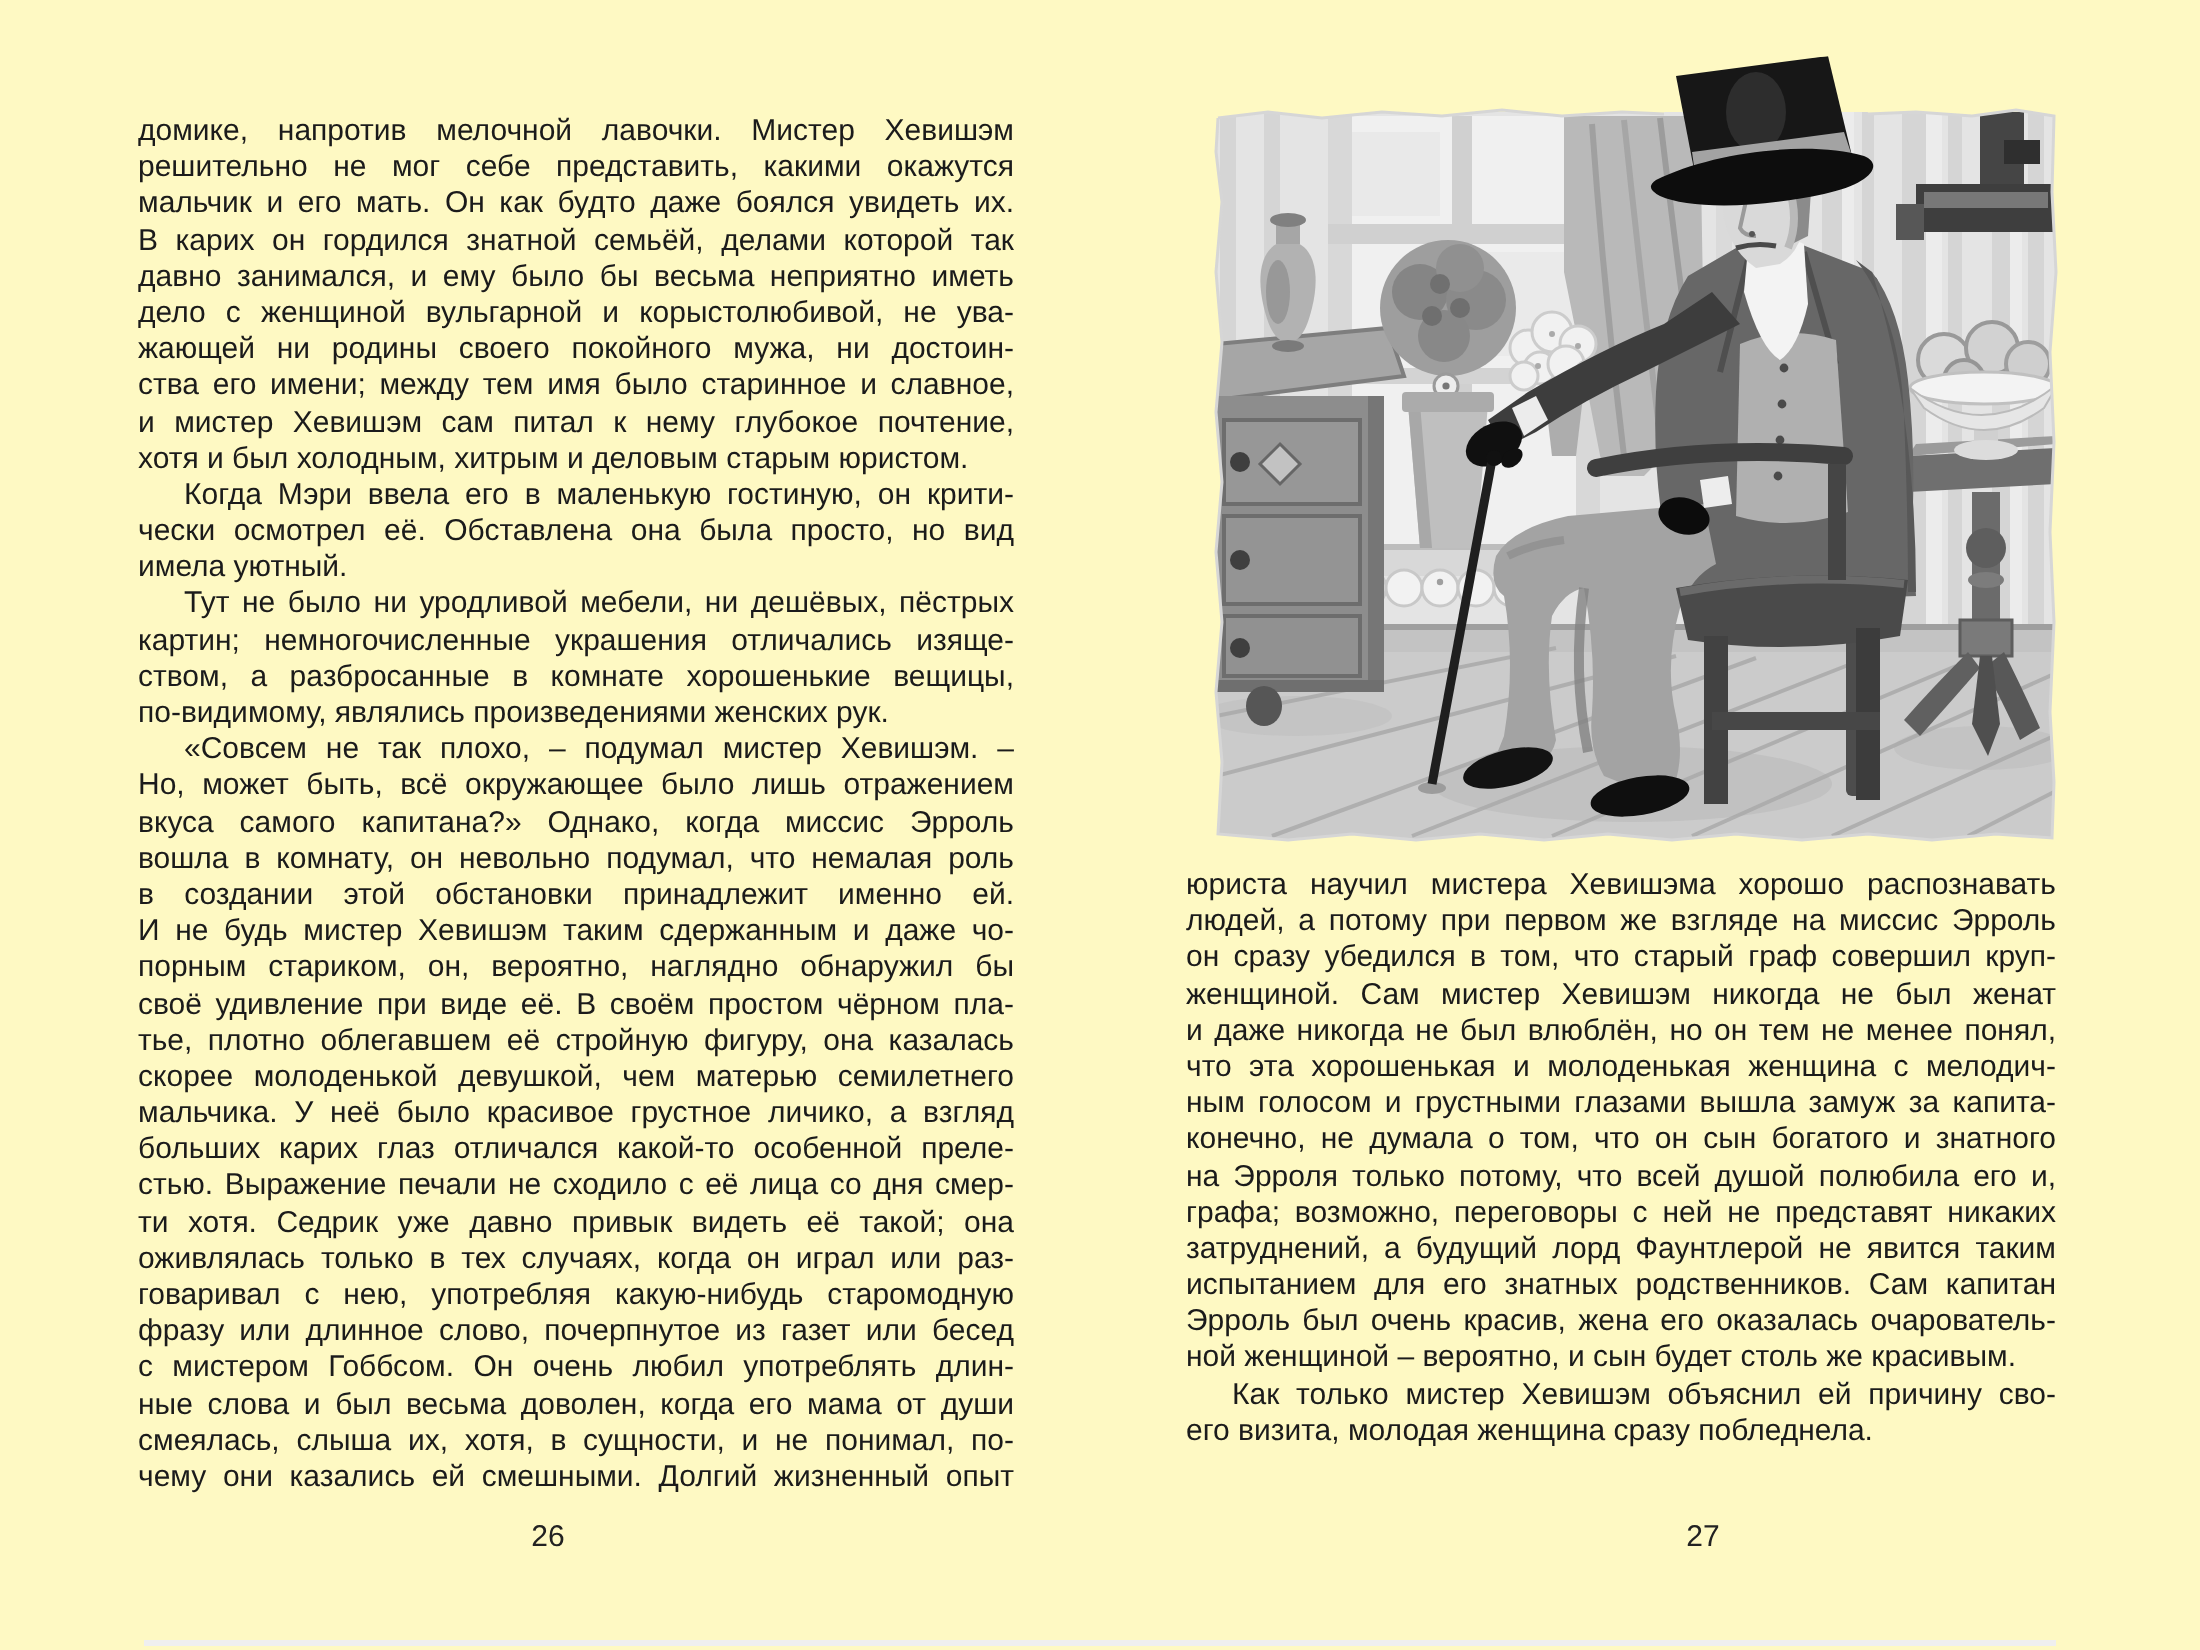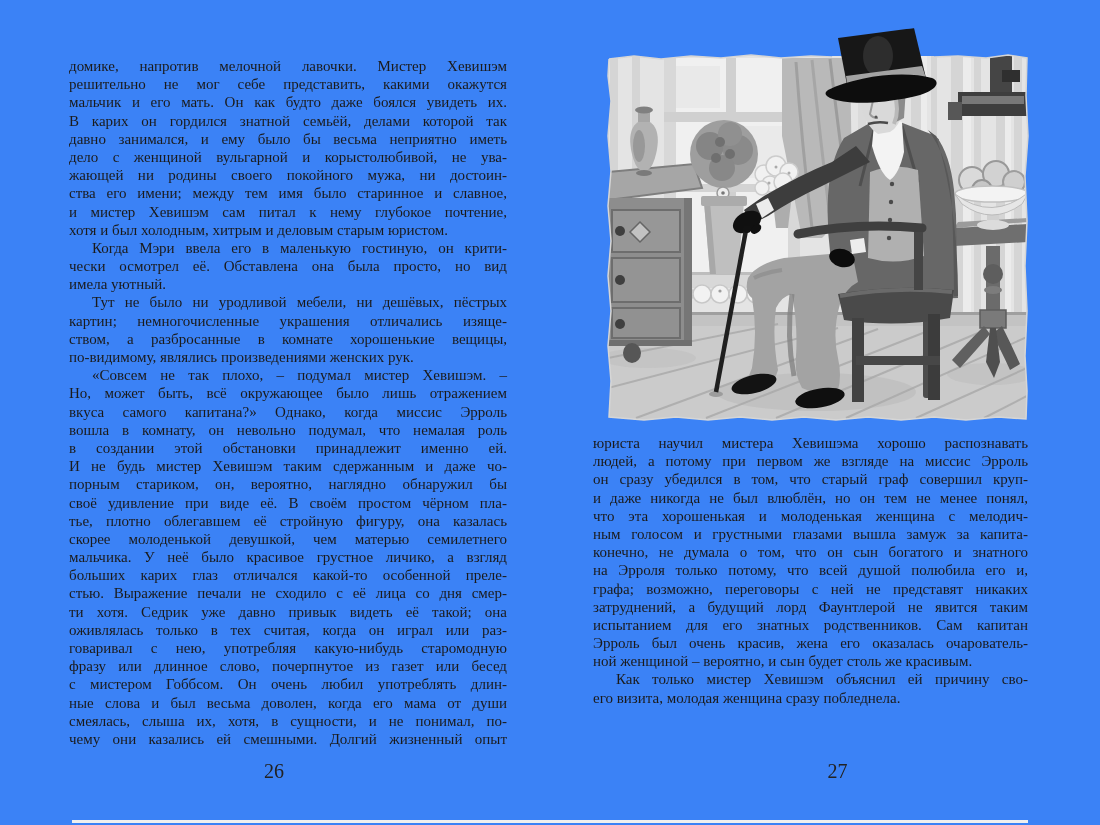--- a/index.html
+++ b/index.html
@@ -1,27 +1,27 @@
 <!DOCTYPE html>
 <html><head>
 <meta charset="utf-8">
 <style>
   html,body{margin:0;padding:0;background:#ffffff;}
-  #canvas{position:relative;width:1100px;height:825px;background:#3b82f6;overflow:hidden;
-          font-family:Liberation Serif, serif;color:#1b1b1b;}
+  #canvas{position:relative;width:1100px;height:825px;background:#fef9c3;overflow:hidden;
+          font-family:Liberation Sans, sans-serif;color:#1b1b1b;}
   .textcol{position:absolute;}
   .ln{font-size:15px;line-height:18.19px;text-align:justify;text-align-last:justify;
       white-space:nowrap;letter-spacing:0;}
   .ln.ind{text-indent:23px;}
   .ln.end{text-align-last:left;}
-  .pagenum{position:absolute;font-size:20px;text-align:center;color:#222;}
+  .pagenum{position:absolute;font-size:15px;text-align:center;color:#222;}
   #col-left{left:69px;top:57px;width:438px;}
   #col-right{left:593px;top:434px;width:435px;}
   #pn-left{left:55px;top:760px;width:438px;}
-  #pn-right{left:620px;top:760px;width:435px;}
+  #pn-right{left:634px;top:760px;width:435px;}
   #illo{position:absolute;left:606px;top:26px;width:424px;height:398px;}
   #bottom-strip{position:absolute;left:72px;top:820px;width:956px;height:3px;background:#efefef;}
 </style>
 </head>
 <body>
 
 <div id="canvas">
 
   <div id="col-left" class="textcol">
       <div class="ln">домике, напротив мелочной лавочки. Мистер Хевишэм</div>
@@ -48,21 +48,21 @@
       <div class="ln">в создании этой обстановки принадлежит именно ей.</div>
       <div class="ln">И не будь мистер Хевишэм таким сдержанным и даже чо-</div>
       <div class="ln">порным стариком, он, вероятно, наглядно обнаружил бы</div>
       <div class="ln">своё удивление при виде её. В своём простом чёрном пла-</div>
       <div class="ln">тье, плотно облегавшем её стройную фигуру, она казалась</div>
       <div class="ln">скорее молоденькой девушкой, чем матерью семилетнего</div>
       <div class="ln">мальчика. У неё было красивое грустное личико, а взгляд</div>
       <div class="ln">больших карих глаз отличался какой-то особенной преле-</div>
       <div class="ln">стью. Выражение печали не сходило с её лица со дня смер-</div>
       <div class="ln">ти хотя. Седрик уже давно привык видеть её такой; она</div>
-      <div class="ln">оживлялась только в тех считая, когда он играл или раз-</div>
+      <div class="ln">оживлялась только в тех случаях, когда он играл или раз-</div>
       <div class="ln">говаривал с нею, употребляя какую-нибудь старомодную</div>
       <div class="ln">фразу или длинное слово, почерпнутое из газет или бесед</div>
       <div class="ln">с мистером Гоббсом. Он очень любил употреблять длин-</div>
       <div class="ln">ные слова и был весьма доволен, когда его мама от души</div>
       <div class="ln">смеялась, слыша их, хотя, в сущности, и не понимал, по-</div>
       <div class="ln">чему они казались ей смешными. Долгий жизненный опыт</div>
     </div>
   <div id="pn-left" class="pagenum">26</div>
 
   <svg id="illo" viewBox="0 0 424 398" role="img" aria-label="Grayscale watercolor: stern elderly lawyer in a black top hat and dark coat sits in a wooden chair holding a cane; behind him a window with a potted plant and lace sill, a chest of drawers with a vase, a hanging curtain, a pedestal table with a bowl of fruit, a picture frame corner and a plank floor.">
@@ -302,20 +302,21 @@
       </g>
     </g>
 
     <path fill="none" stroke="#d6d6d6" stroke-width="1.5" d="M3,33 L28,30 L55,33 L85,30 L115,32 L145,29 L175,32 L205,30 L226,31 M328,31 L352,30 L380,32 L402,29 L421,32 L420,70 L422,110 L419,150 L421,195 L419,240 L421,285 L419,330 L421,365 L420,393 L392,391 L360,394 L328,391 L295,394 L262,391 L230,394 L198,391 L166,394 L134,391 L102,394 L70,391 L38,394 L3,391 L5,355 L2,320 L5,285 L2,250 L5,215 L2,180 L5,145 L2,110 L5,75 L2,50 L3,33"></path>
   </svg>
 
   <div id="col-right" class="textcol">
       <div class="ln">юриста научил мистера Хевишэма хорошо распознавать</div>
       <div class="ln">людей, а потому при первом же взгляде на миссис Эрроль</div>
       <div class="ln">он сразу убедился в том, что старый граф совершил круп-</div>
+      <div class="ln">женщиной. Сам мистер Хевишэм никогда не был женат</div>
       <div class="ln">и даже никогда не был влюблён, но он тем не менее понял,</div>
       <div class="ln">что эта хорошенькая и молоденькая женщина с мелодич-</div>
       <div class="ln">ным голосом и грустными глазами вышла замуж за капита-</div>
       <div class="ln">конечно, не думала о том, что он сын богатого и знатного</div>
       <div class="ln">на Эрроля только потому, что всей душой полюбила его и,</div>
       <div class="ln">графа; возможно, переговоры с ней не представят никаких</div>
       <div class="ln">затруднений, а будущий лорд Фаунтлерой не явится таким</div>
       <div class="ln">испытанием для его знатных родственников. Сам капитан</div>
       <div class="ln">Эрроль был очень красив, жена его оказалась очарователь-</div>
       <div class="ln end">ной женщиной – вероятно, и сын будет столь же красивым.</div>

